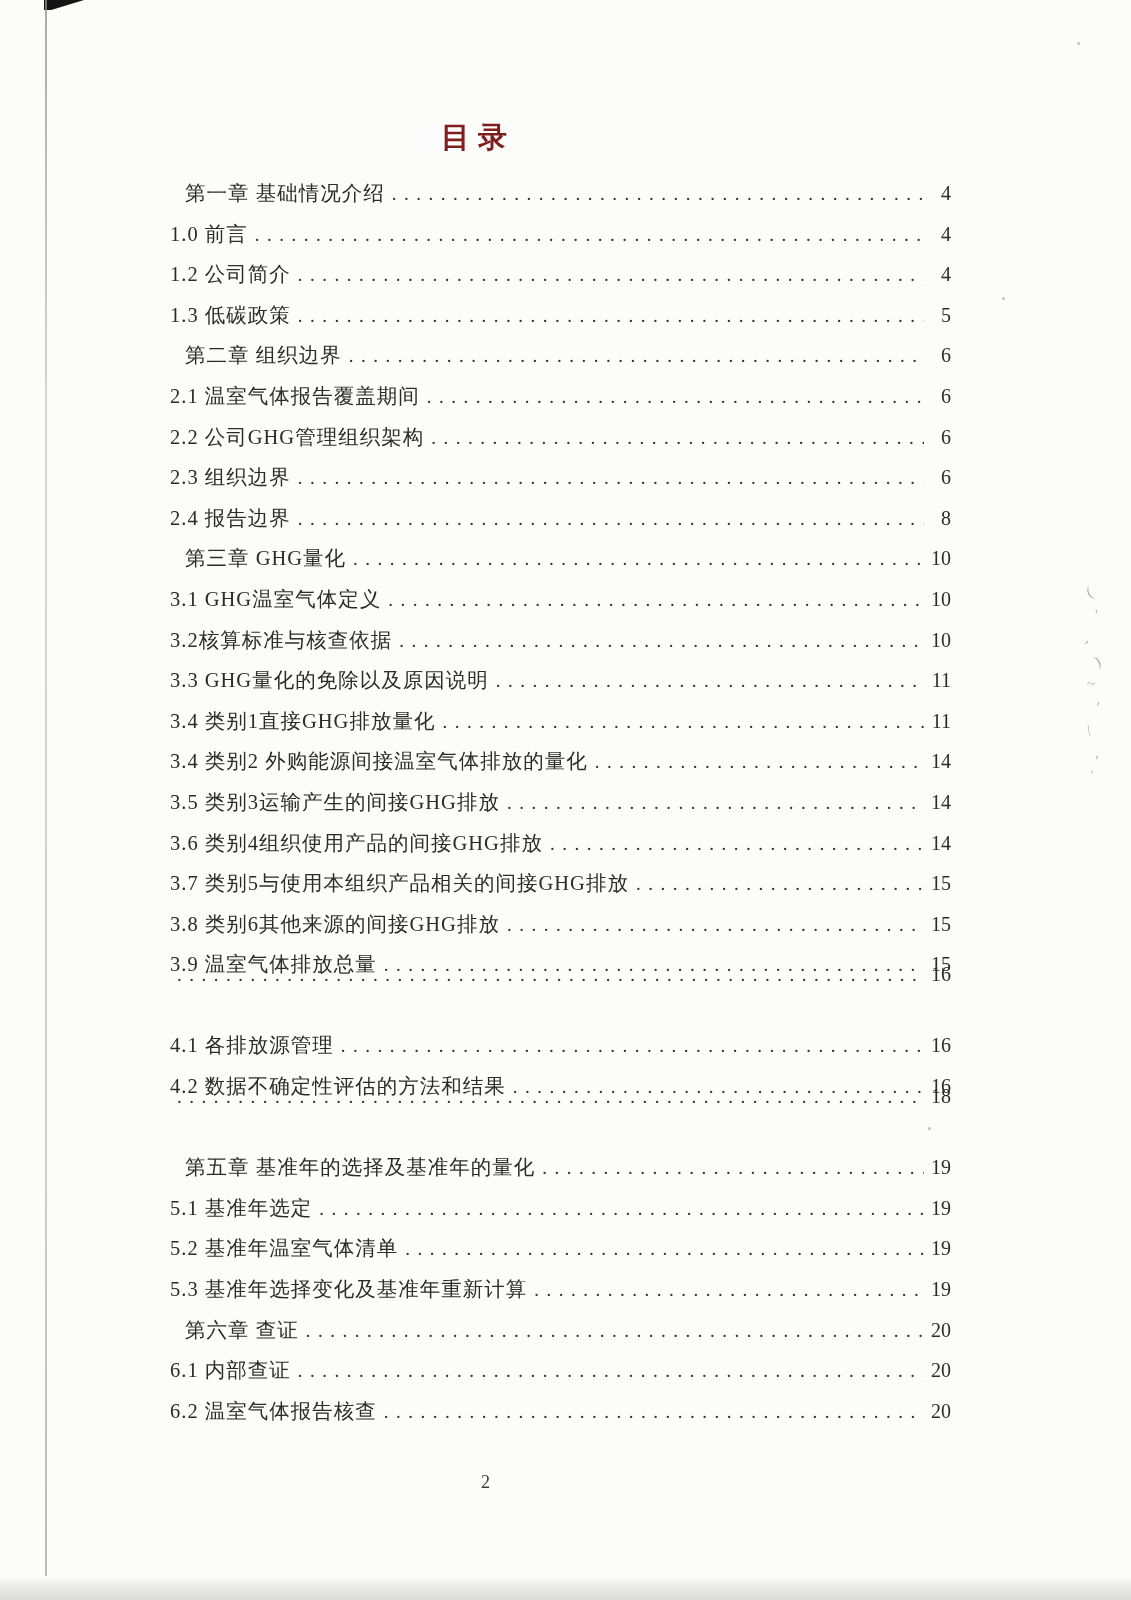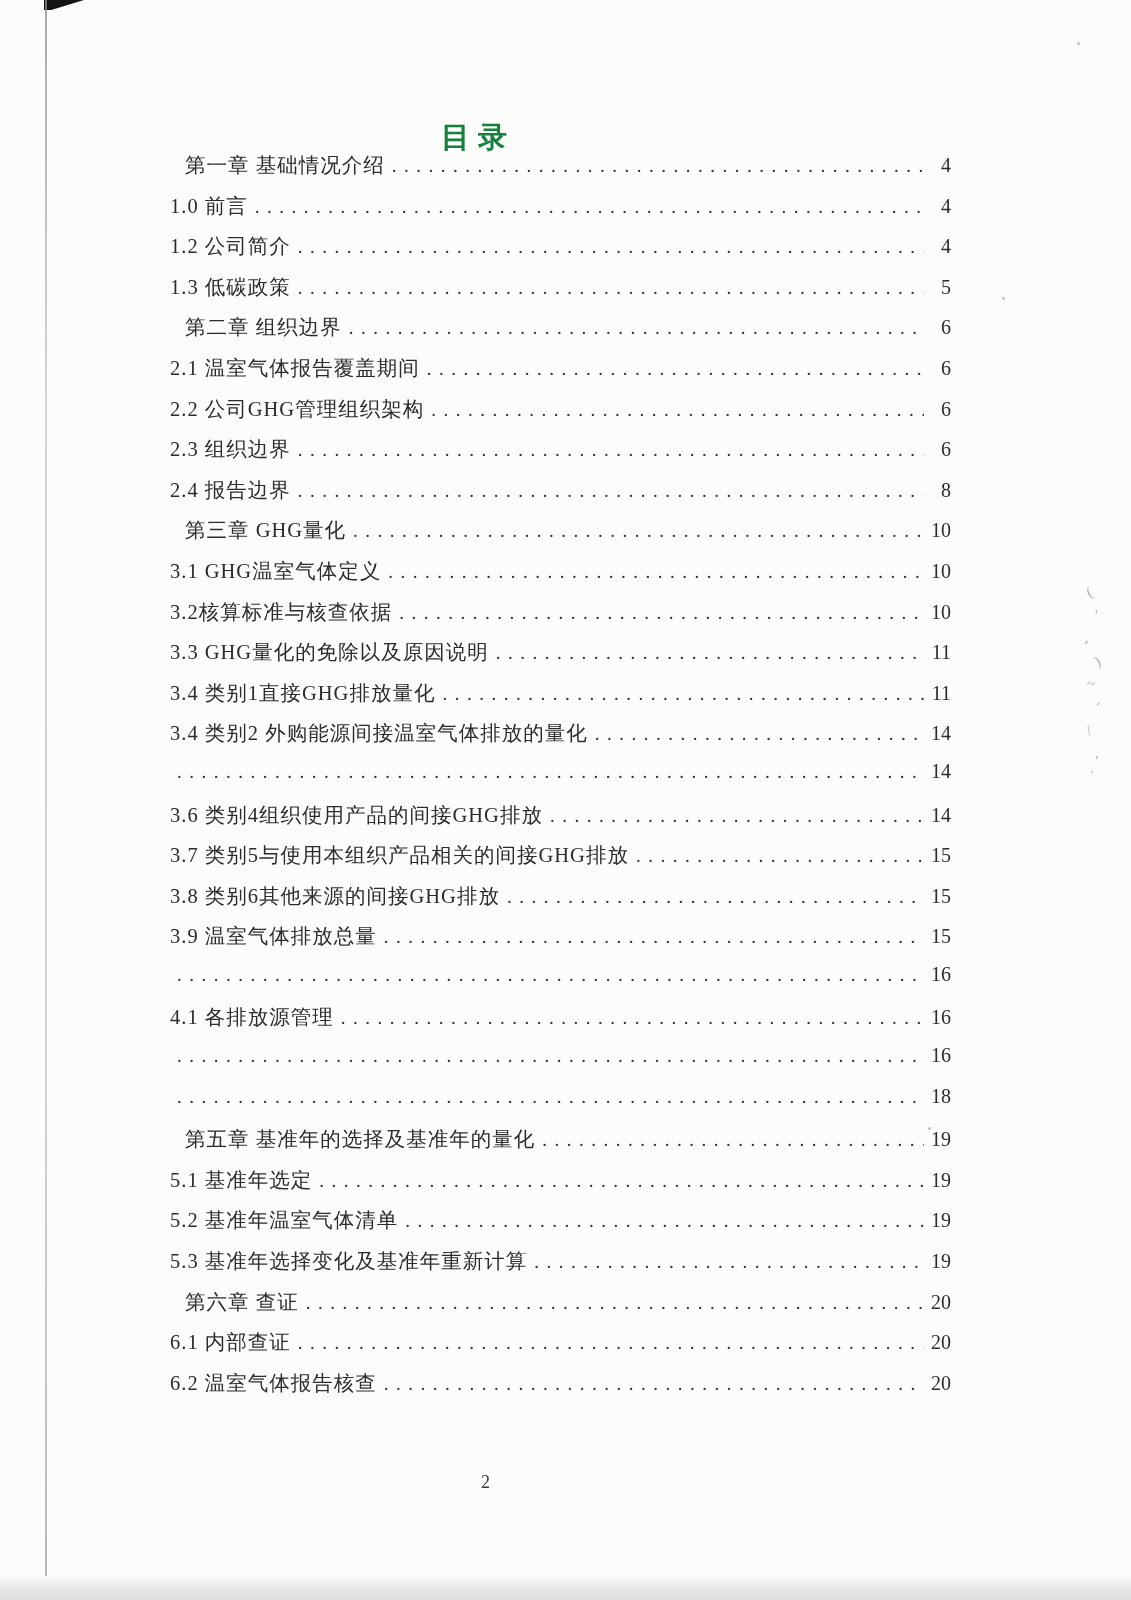--- a/index.html
+++ b/index.html
@@ -53,38 +53,38 @@
     line-height: 1;
   }
   
   .toc-title {
     position: absolute;
     left: 0; right: 175px; top: 118px;
     text-align: center;
     font-size: 29px;
     font-weight: bold;
     letter-spacing: 8px;
-    color: #15803d;
+    color: #7f1d1d;
   }
   
   .toc-list {
     position: absolute;
     left: 170px;
     top: 151px;
     width: 781px;
   }
   .toc-row {
     display: flex;
     align-items: baseline;
     height: 40.6px;
     font-size: 20.5px;
     white-space: nowrap;
   }
   .toc-row.chapter .toc-label { padding-left: 15px; }
-  .toc-label { flex: 0 0 auto; letter-spacing: 1px; }
+  .toc-label { flex: 0 0 auto; letter-spacing: 1px; margin-top: 28px; }
   .toc-dots {
     flex: 1 1 auto;
     overflow: hidden;
     margin: 0 3px 0 7px;
     font-size: 19px;
     letter-spacing: 7.5px;
     color: #333;
   }
   .toc-dots::before {
     content: "..........................................................................................................................";
@@ -199,20 +199,21 @@
         <span class="toc-label">3.4 类别1直接GHG排放量化</span>
         <span class="toc-dots"></span>
         <span class="toc-page">11</span>
       </div>
       <div class="toc-row">
         <span class="toc-label">3.4 类别2 外购能源间接温室气体排放的量化</span>
         <span class="toc-dots"></span>
         <span class="toc-page">14</span>
       </div>
       <div class="toc-row">
+        <span class="toc-label">3.5 类别3运输产生的间接GHG排放</span>
         <span class="toc-dots"></span>
         <span class="toc-page">14</span>
       </div>
       <div class="toc-row">
         <span class="toc-label">3.6 类别4组织使用产品的间接GHG排放</span>
         <span class="toc-dots"></span>
         <span class="toc-page">14</span>
       </div>
       <div class="toc-row">
         <span class="toc-label">3.7 类别5与使用本组织产品相关的间接GHG排放</span>
@@ -232,20 +233,21 @@
       <div class="toc-row chapter">
         <span class="toc-dots"></span>
         <span class="toc-page">16</span>
       </div>
       <div class="toc-row">
         <span class="toc-label">4.1 各排放源管理</span>
         <span class="toc-dots"></span>
         <span class="toc-page">16</span>
       </div>
       <div class="toc-row">
+        <span class="toc-label">4.2 数据不确定性评估的方法和结果</span>
         <span class="toc-dots"></span>
         <span class="toc-page">16</span>
       </div>
       <div class="toc-row">
         <span class="toc-dots"></span>
         <span class="toc-page">18</span>
       </div>
       <div class="toc-row chapter">
         <span class="toc-label">第五章 基准年的选择及基准年的量化</span>
         <span class="toc-dots"></span>

